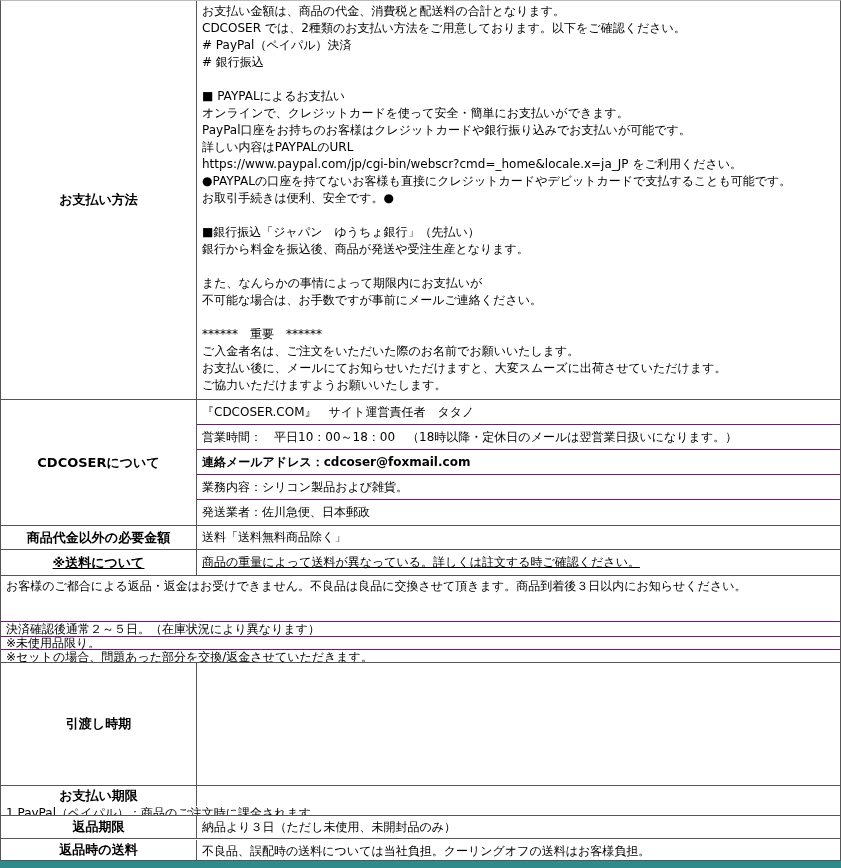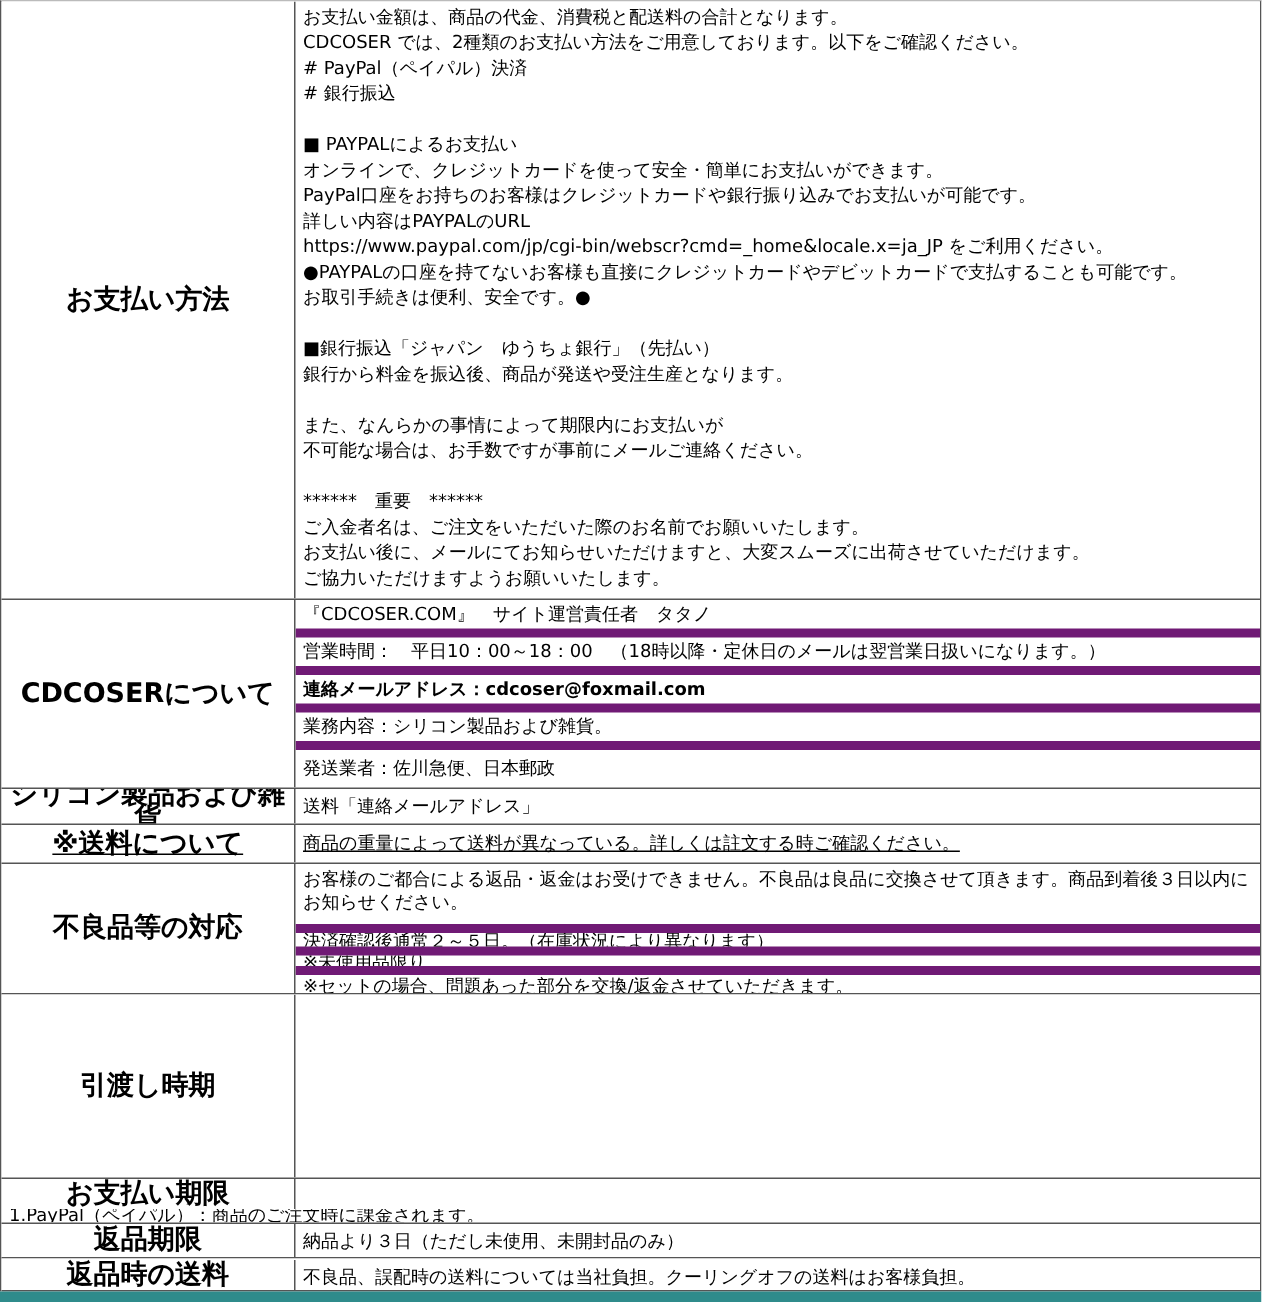--- a/index.html
+++ b/index.html
@@ -14,29 +14,29 @@
     width:841px;
     border-left:1px solid #555;
     border-right:1px solid #555;
     border-top:1px solid #bbb;
   }
   .row { display:flex; border-bottom:1px solid #555; overflow:hidden; background:#fff; }
   .label-cell {
     width:196px; min-width:196px;
     border-right:1px solid #555;
     display:flex; align-items:center; justify-content:center;
-    text-align:center; font-weight:bold; font-size:18px;
+    text-align:center; font-weight:bold; font-size:13px;
     padding:2px; line-height:16px;
   }
   .content-cell { flex:1; font-size:12px; overflow:hidden; }
   .multiline { white-space:pre-line; }
   .pad { padding:2px 5px; }
   .lh17 { line-height:17px; }
   .single { display:flex; align-items:center; padding:0 5px; height:100%; }
-  .sub-row { border-bottom:6px solid #701a75; padding:0 5px; display:flex; align-items:center; overflow:hidden; }
+  .sub-row { border-bottom:1px solid #701a75; padding:0 5px; display:flex; align-items:center; overflow:hidden; }
   .sub-row:last-child { border-bottom:none; }
 
   .r-payment  { height:399px; }
   .r-about    { height:126px; }
   .r-about .sub-row { height:25px; }
   .r-extra    { height:24px; }
   .r-ship     { height:26px;text-decoration:underline; }
   .r-defect   { height:87px; }
   .sub-d1 { height:46px; line-height:15px; display:block; padding-top:3px; }
   .sub-d2 { height:15px; line-height:12px; }
@@ -90,35 +90,34 @@
     <div class="content-cell">
       <div class="sub-row">『CDCOSER.COM』　サイト運営責任者　タタノ</div>
       <div class="sub-row">営業時間：　平日10：00～18：00　（18時以降・定休日のメールは翌営業日扱いになります。）</div>
       <div class="sub-row email-bold">連絡メールアドレス：cdcoser@foxmail.com</div>
       <div class="sub-row">業務内容：シリコン製品および雑貨。</div>
       <div class="sub-row">発送業者：佐川急便、日本郵政</div>
     </div>
   </div>
 
   <div class="row r-extra">
-    <div class="label-cell">シリコン製品および雑貨</div>
+    <div class="label-cell">商品代金以外の必要金額</div>
     <div class="content-cell">
-      <div class="single">送料「連絡メールアドレス」</div>
+      <div class="single">送料「送料無料商品除く」</div>
     </div>
   </div>
 
   <div class="row r-ship">
     <div class="label-cell">※送料について</div>
     <div class="content-cell">
       <div class="single">商品の重量によって送料が異なっている。詳しくは註文する時ご確認ください。</div>
     </div>
   </div>
 
   <div class="row r-defect">
-    <div class="label-cell">不良品等の対応</div>
     <div class="content-cell">
       <div class="sub-row sub-d1">お客様のご都合による返品・返金はお受けできません。不良品は良品に交換させて頂きます。商品到着後３日以内にお知らせください。</div>
       <div class="sub-row sub-d2">決済確認後通常２～５日。（在庫状況により異なります）</div>
       <div class="sub-row sub-d3">※未使用品限り。</div>
       <div class="sub-row sub-d4">※セットの場合、問題あった部分を交換/返金させていただきます。</div>
     </div>
   </div>
 
   <div class="row r-delivery">
     <div class="label-cell">引渡し時期</div>

